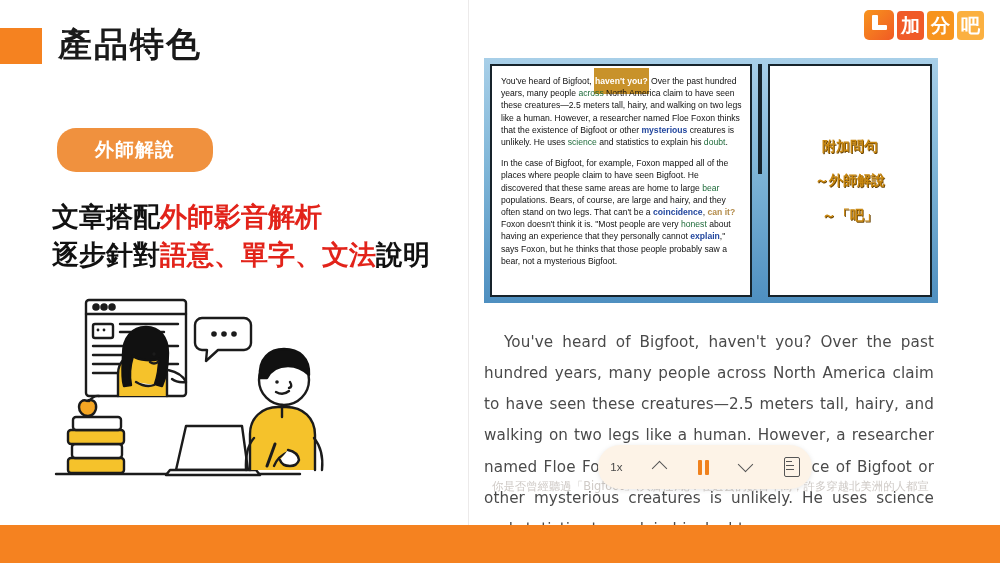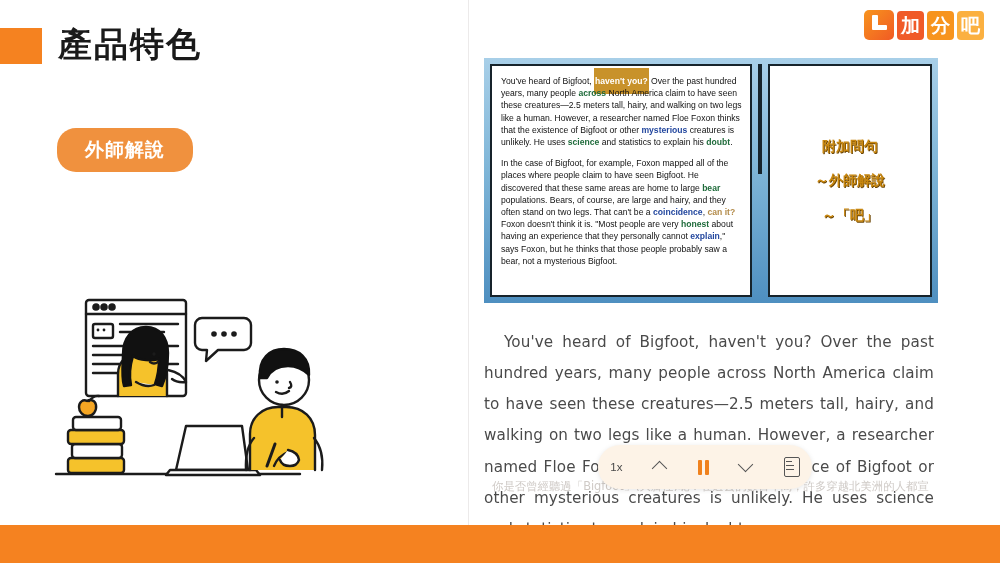--- a/index.html
+++ b/index.html
@@ -42,21 +42,21 @@
   .page-title{
     position:absolute;left:58px;top:22px;
     font-size:34px;font-weight:bold;color:#1a1a1a;letter-spacing:2px;
     font-family:"DejaVu Sans",sans-serif;
   }
 
   
   .pill{
     position:absolute;left:57px;top:128px;
     background:#F0913E;color:#fff;border-radius:19px;
-    padding:9px 28px;font-size:19px;font-weight:bold;letter-spacing:1px;
+    padding:9px 38px;font-size:19px;font-weight:bold;letter-spacing:1px;
     font-family:"DejaVu Sans",sans-serif;
   }
 
   
   .copy{
     position:absolute;left:52px;top:198px;width:420px;
     font-size:27px;font-weight:bold;line-height:1.42;color:#111;
     font-family:"DejaVu Sans",sans-serif;letter-spacing:0px;
   }
   .copy .red{color:#E2231A;}
@@ -76,21 +76,21 @@
   .vframe-inner{width:100%;height:100%;display:flex;gap:6px;}
   .article-pane{
     width:262px;background:#fff;border:2px solid #16232b;box-sizing:border-box;
     padding:9px 8px 6px 9px;overflow:hidden;
   }
   .article-pane p{
     margin:0 0 9px 0;font-size:8.6px;line-height:1.42;color:#111;
     font-family:"Liberation Sans",sans-serif;
   }
   .hl-amber{background:#C8922A;color:#fff;font-weight:bold;padding:8px 1px;}
-  .hl-green{color:#1F6B3B;font-weight:bold;text-align:right;}
+  .hl-green{color:#1F6B3B;font-weight:normal;text-align:right;}
   .hl-blue{color:#23479E;font-weight:bold;}
   .hl-tan{color:#B38B4A;font-weight:bold;}
 
   .right-col{flex:1;display:flex;gap:6px;}
   .vid-box{
     height:110px;border:2px solid #16232b;box-sizing:border-box;position:relative;
     background:#2a1d14;overflow:hidden;
   }
   
   .shelf{position:absolute;inset:0;background:#3b2a1d;}
@@ -201,20 +201,24 @@
     <div class="logo-ch c1">加</div>
     <div class="logo-ch c2">分</div>
     <div class="logo-ch c3">吧</div>
   </div>
 
   <div class="head-square"></div>
   <div class="page-title">產品特色</div>
 
   <div class="pill">外師解說</div>
 
+  <div class="copy">
+    <div><span>文章搭配</span><span class="red">外師影音解析</span></div>
+    <div><span>逐步針對</span><span class="red">語意、單字、文法</span><span>說明</span></div>
+  </div>
 
   <div class="illus">
     <svg viewBox="0 0 320 196" width="320" height="196">
       <g fill="none" stroke="#1b1b1b" stroke-width="2.4" stroke-linecap="round" stroke-linejoin="round">
 
         <rect x="42" y="8" width="100" height="96" rx="3"></rect>
         <line x1="42" y1="22" x2="142" y2="22"></line>
         <circle cx="52" cy="15" r="2.6" fill="#1b1b1b"></circle>
         <circle cx="60" cy="15" r="2.6" fill="#1b1b1b"></circle>
         <circle cx="68" cy="15" r="2.6" fill="#1b1b1b"></circle>

